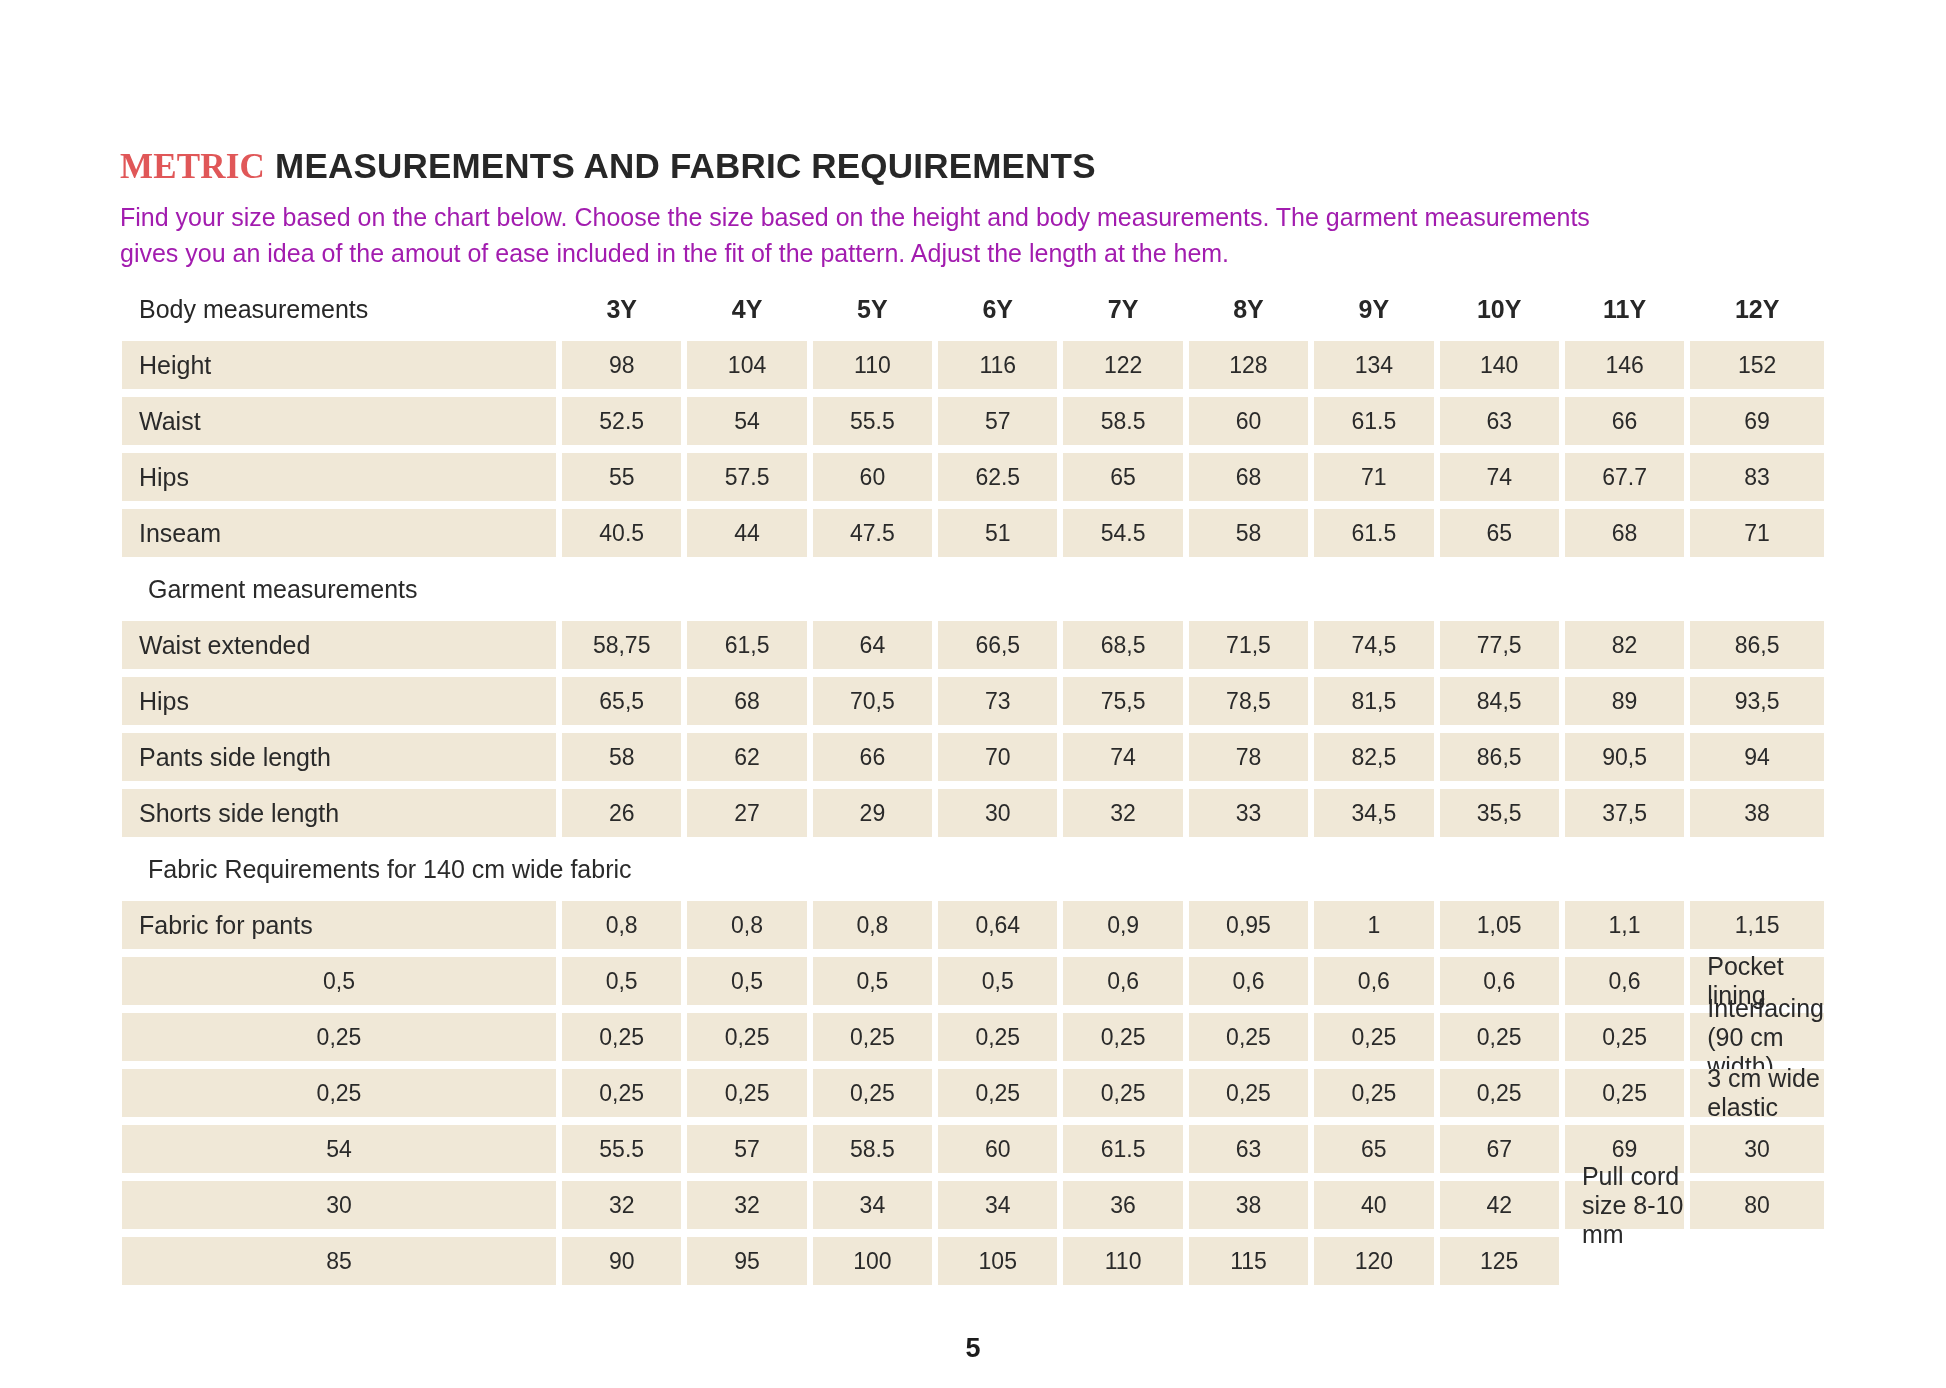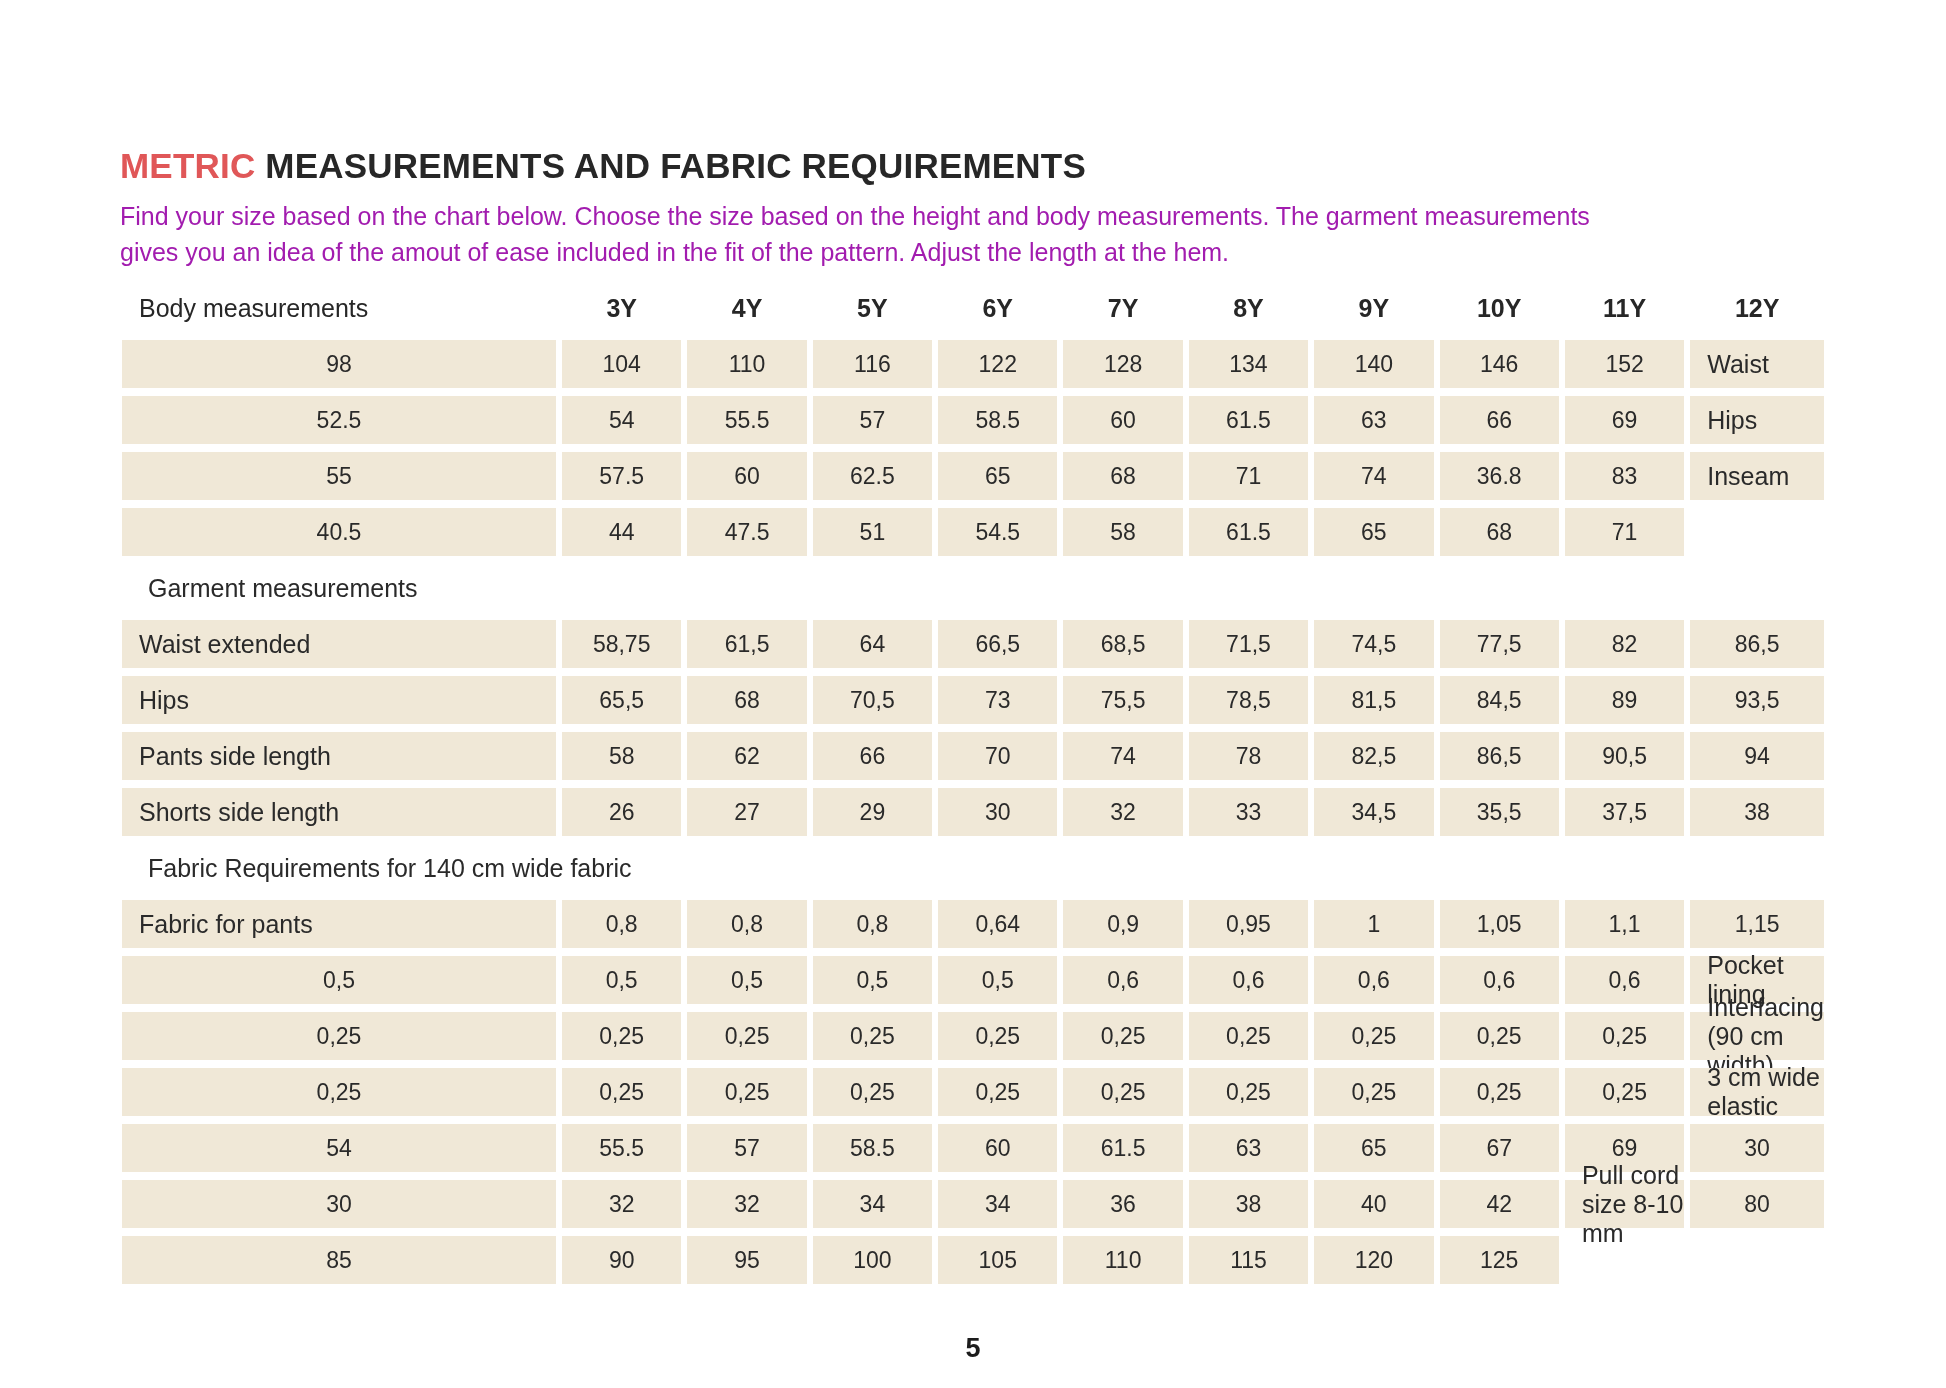--- a/index.html
+++ b/index.html
@@ -14,21 +14,21 @@
     color: var(--text, #272727);
     overflow: hidden;
   }
   .title {
     margin: 0;
     font-size: 35px;
     font-weight: 700;
     letter-spacing: 0.2px;
     color: var(--text, #272727);
   }
-  .title .accent { color: var(--accent, #e05758); }
+  .title .accent { color: var(--accent, #e05758); font-family: Liberation Serif, serif; }
   .intro {
     margin: 12px 0 0 0;
     font-size: 25px;
     line-height: 36px;
     color: #a21caf;
   }
   .size-table {
     margin-top: 14px;
     margin-left: 2px;
     width: 1702px;
@@ -98,20 +98,21 @@
       <div class="hdr hdr-size">3Y</div>
       <div class="hdr hdr-size">4Y</div>
       <div class="hdr hdr-size">5Y</div>
       <div class="hdr hdr-size">6Y</div>
       <div class="hdr hdr-size">7Y</div>
       <div class="hdr hdr-size">8Y</div>
       <div class="hdr hdr-size">9Y</div>
       <div class="hdr hdr-size">10Y</div>
       <div class="hdr hdr-size">11Y</div>
       <div class="hdr hdr-size">12Y</div>
+      <div class="cell row-label">Height</div>
       <div class="cell value">98</div>
       <div class="cell value">104</div>
       <div class="cell value">110</div>
       <div class="cell value">116</div>
       <div class="cell value">122</div>
       <div class="cell value">128</div>
       <div class="cell value">134</div>
       <div class="cell value">140</div>
       <div class="cell value">146</div>
       <div class="cell value">152</div>
@@ -128,21 +129,21 @@
       <div class="cell value">69</div>
       <div class="cell row-label">Hips</div>
       <div class="cell value">55</div>
       <div class="cell value">57.5</div>
       <div class="cell value">60</div>
       <div class="cell value">62.5</div>
       <div class="cell value">65</div>
       <div class="cell value">68</div>
       <div class="cell value">71</div>
       <div class="cell value">74</div>
-      <div class="cell value">36.8</div>
+      <div class="cell value">67.7</div>
       <div class="cell value">83</div>
       <div class="cell row-label">Inseam</div>
       <div class="cell value">40.5</div>
       <div class="cell value">44</div>
       <div class="cell value">47.5</div>
       <div class="cell value">51</div>
       <div class="cell value">54.5</div>
       <div class="cell value">58</div>
       <div class="cell value">61.5</div>
       <div class="cell value">65</div>

